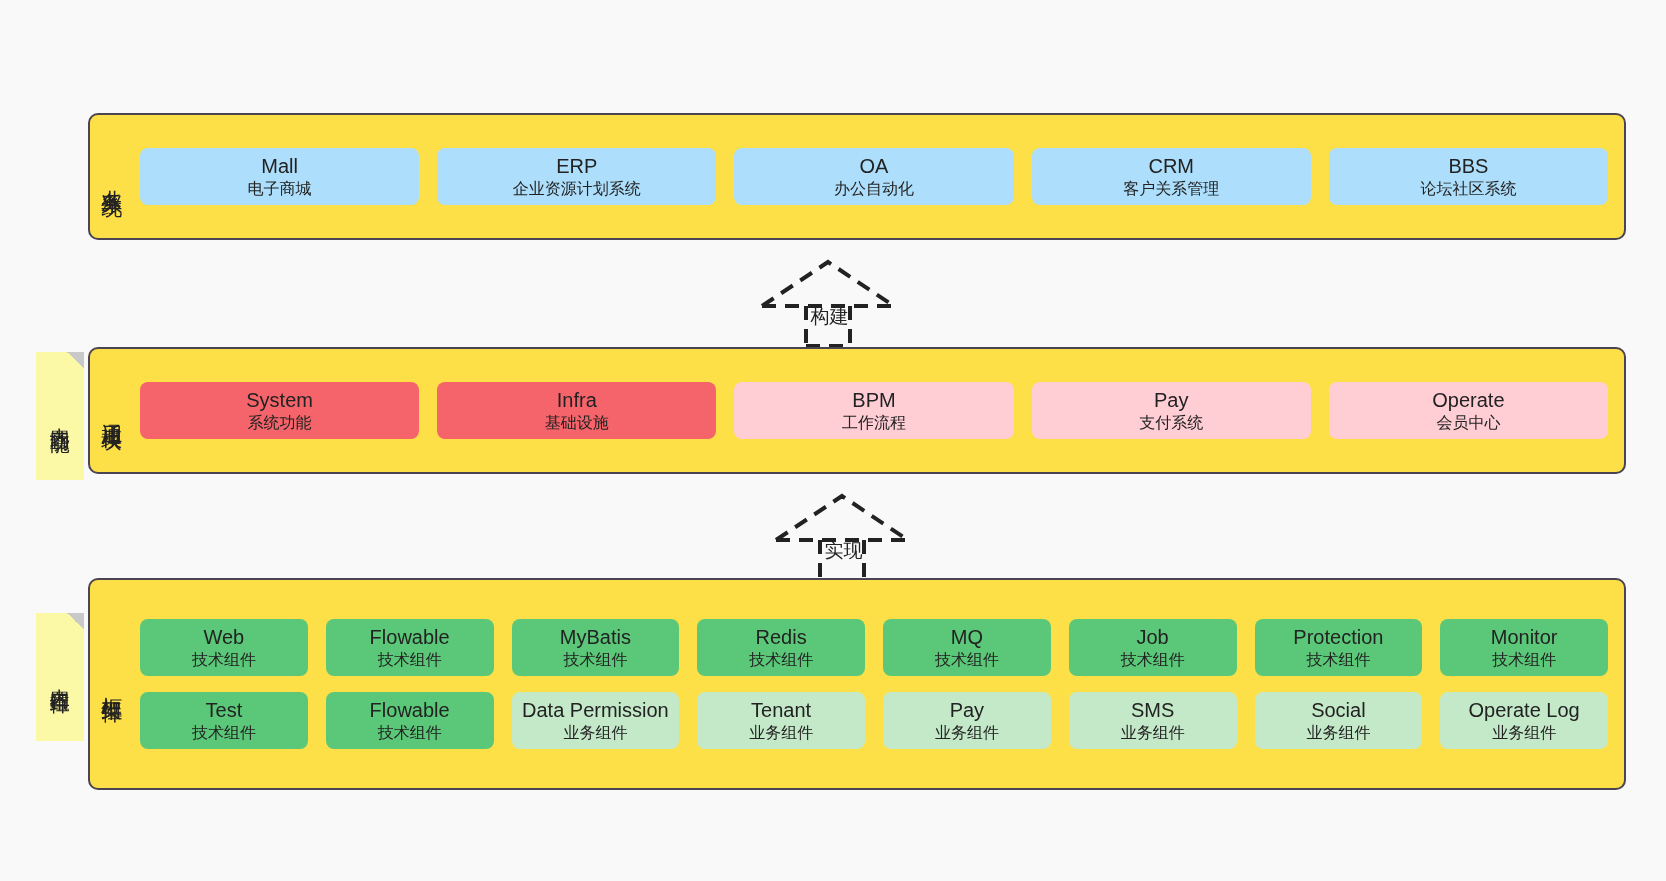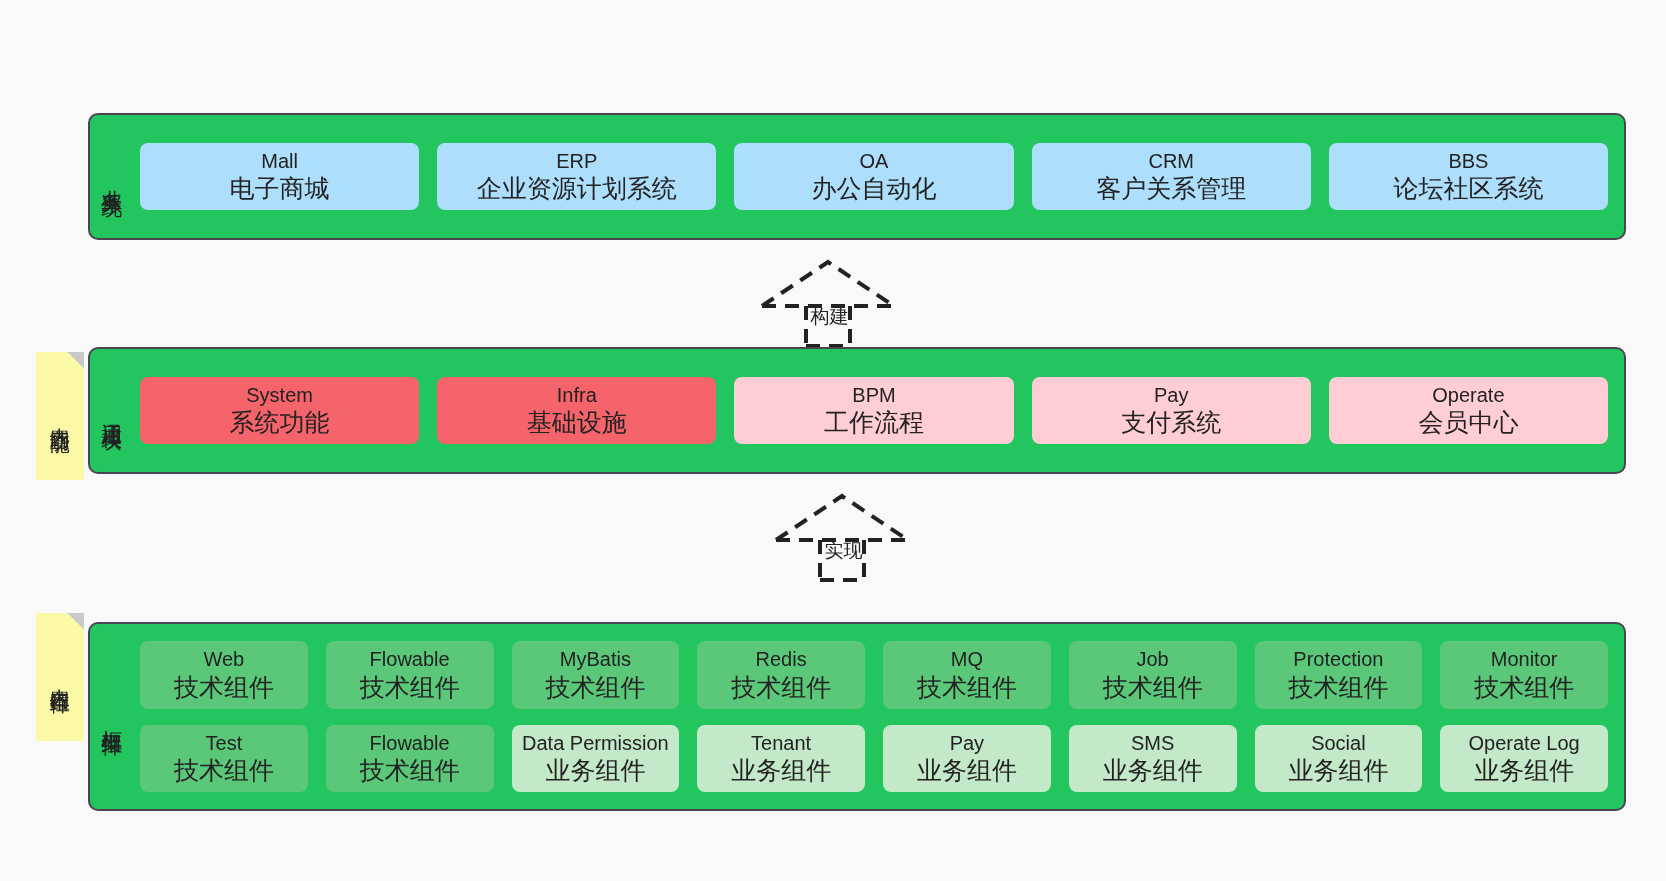--- a/index.html
+++ b/index.html
@@ -13,21 +13,21 @@
   #stage {
     position: relative;
     width: 1666px;
     height: 881px;
     background: #f9f9f9;
   }
 
   
   .layer {
     position: absolute;
-    background: #22c55e;
+    background: #fde047;
     border: 2px solid #4b4453;
     border-radius: 10px;
     display: flex;
     align-items: stretch;
   }
   .layer-title {
     flex: 0 0 auto;
     width: 44px;
     display: flex;
     align-items: center;
@@ -60,21 +60,21 @@
     display: flex;
     flex-direction: column;
     align-items: center;
     justify-content: center;
     text-align: center;
     color: #222;
     line-height: 1.24;
     padding: 6px 4px;
   }
   .cell .en { font-size: 20px; }
-  .cell .cn { font-size: 25px; }
+  .cell .cn { font-size: 16px; }
 
   
   .c-blue        { background: #addefb; }
   .c-red         { background: #f5646a; }
   .c-pink        { background: #ffcdd4; }
   .c-green       { background: #5ac878; }
   .c-lightgreen  { background: #c4e9c9; }
 
   
   .note {
@@ -200,21 +200,21 @@
       <line x1="92" y1="48" x2="92" y2="90" stroke="#222" stroke-width="4" stroke-dasharray="14,9"></line>
       <line x1="48" y1="88" x2="92" y2="88" stroke="#222" stroke-width="4" stroke-dasharray="14,9"></line>
     </svg>
     <span class="arrow-label" style="top:46px;">实现</span>
   </div>
 
   <div class="note" style="left:36px; top:613px; height:128px;">
     <span>内置组件</span>
   </div>
 
-  <div class="layer" id="layer-framework" style="left:88px; top:578px; width:1538px; height:189px;margin-top:44px;">
+  <div class="layer" id="layer-framework" style="left:88px; top:578px; width:1538px; height:212px;">
     <div class="layer-title">框架组件</div>
     <div class="layer-body">
 
       <div class="row">
         <div class="cell c-green">
           <span class="en">Web</span>
           <span class="cn">技术组件</span>
         </div>
         <div class="cell c-green">
           <span class="en">Flowable</span>

